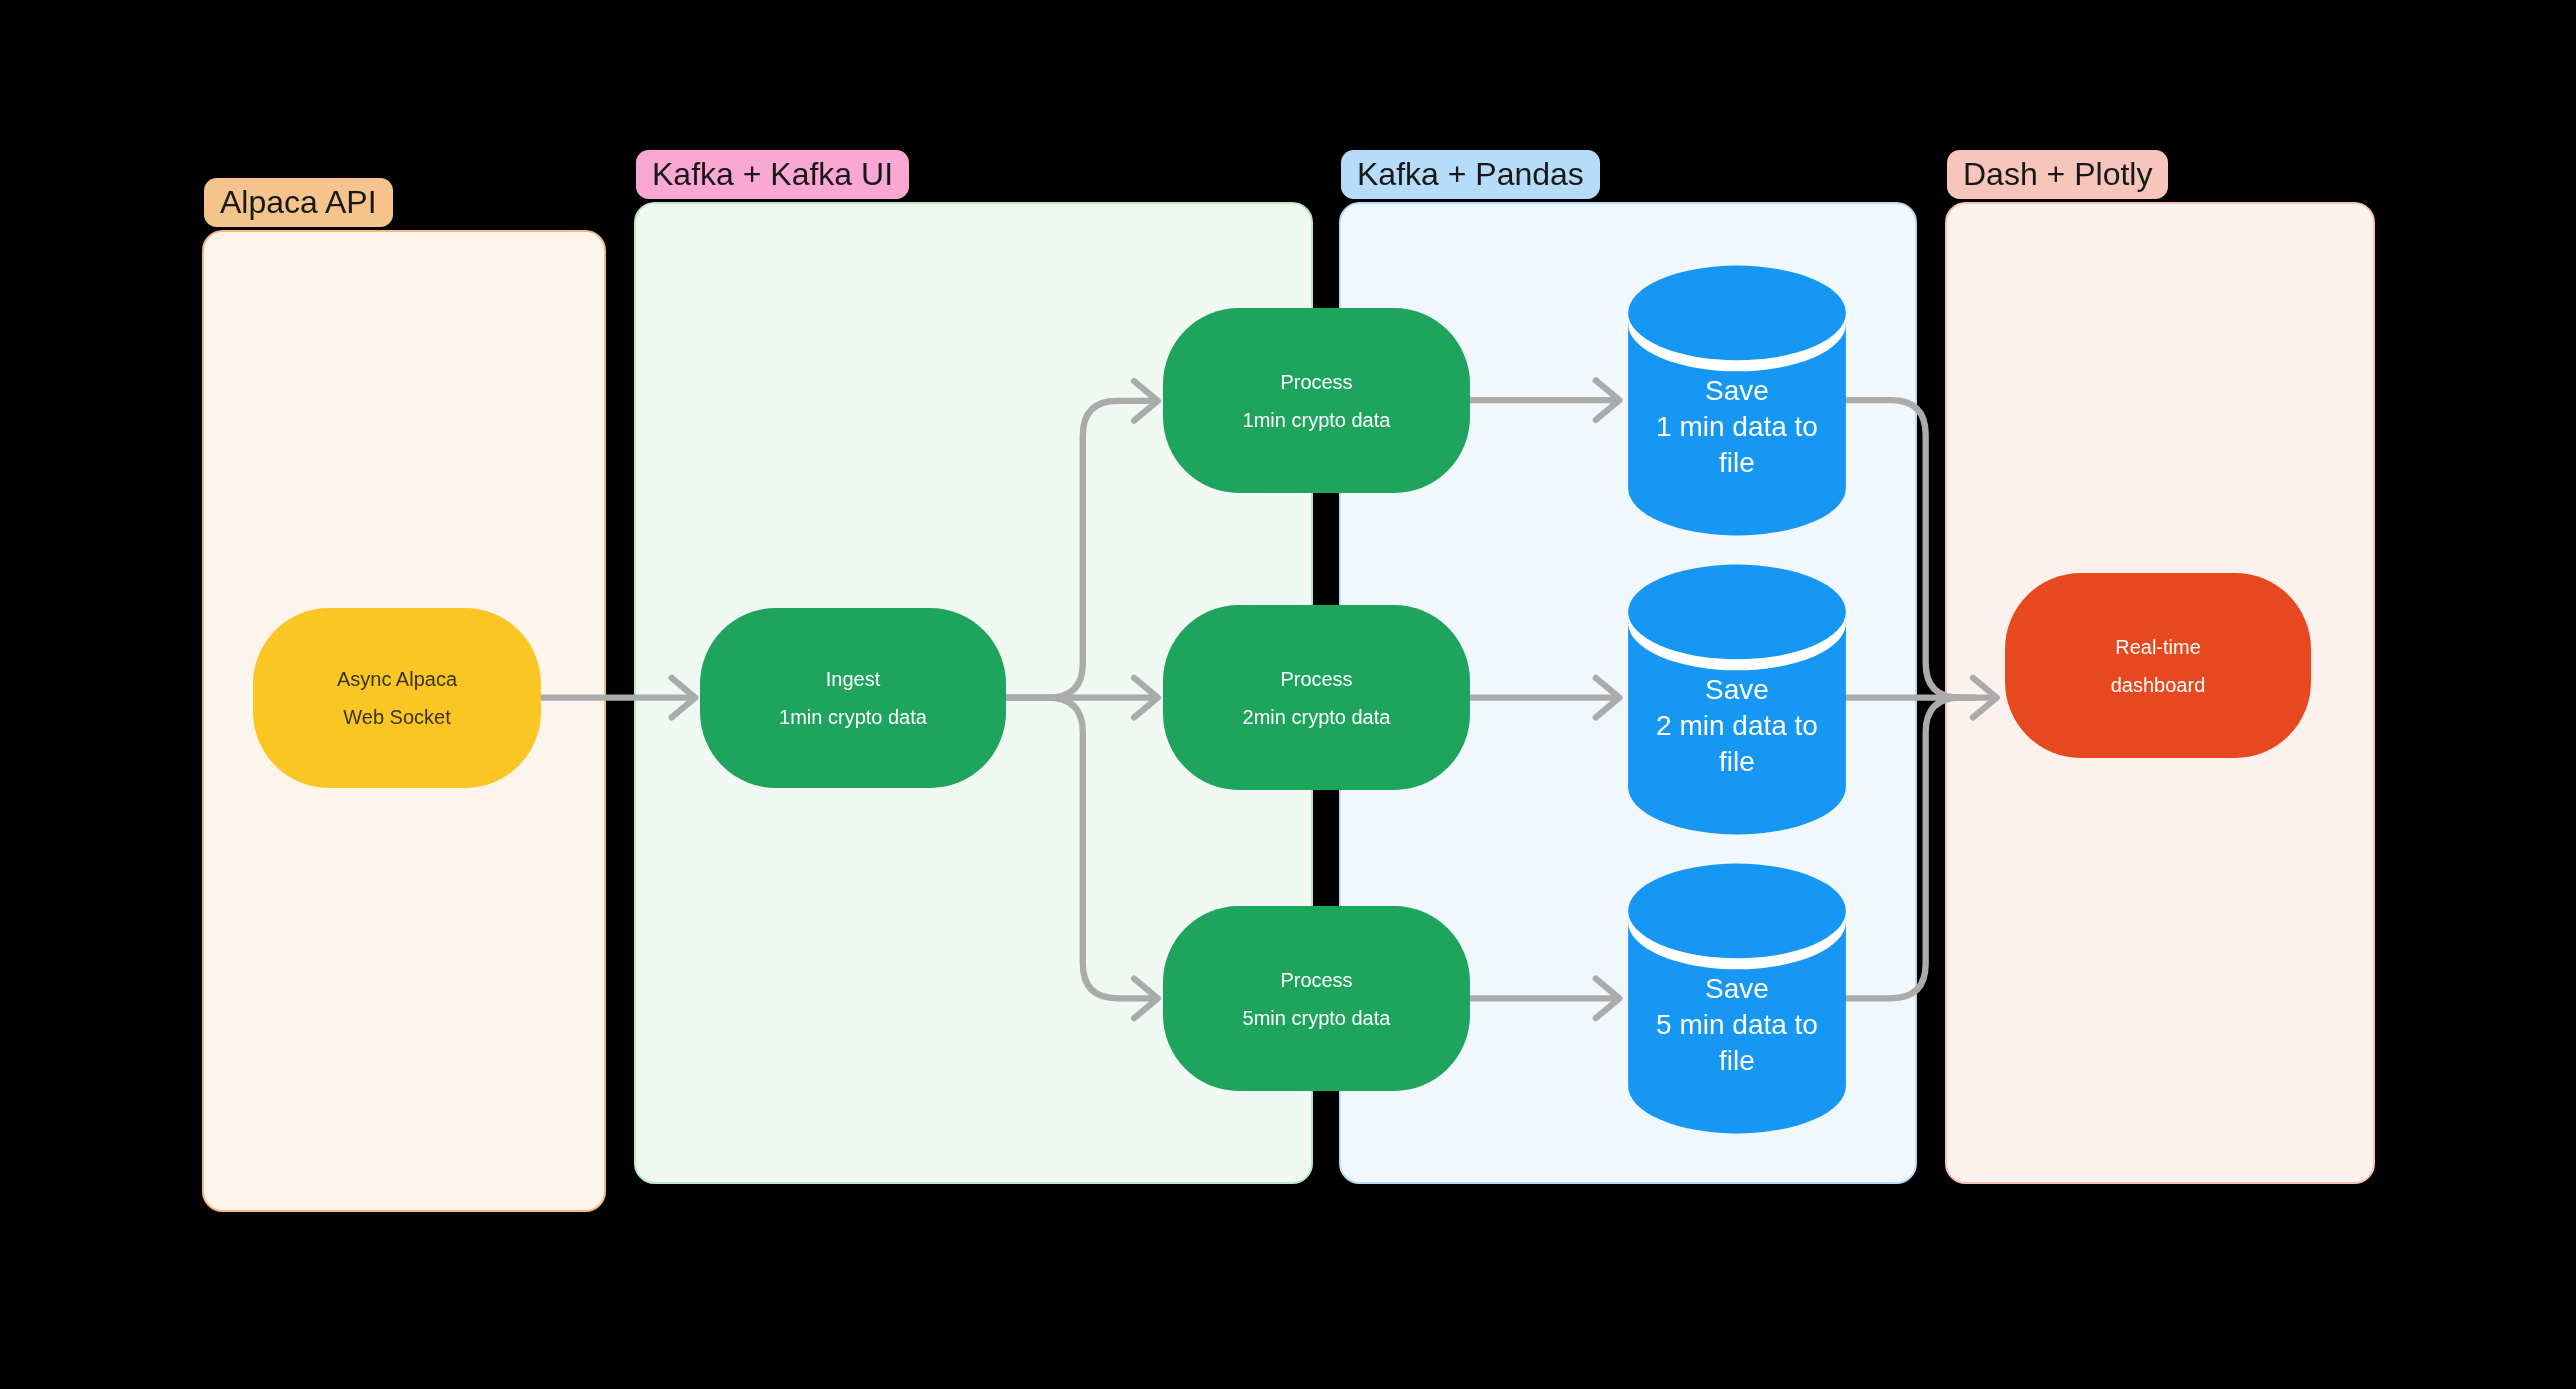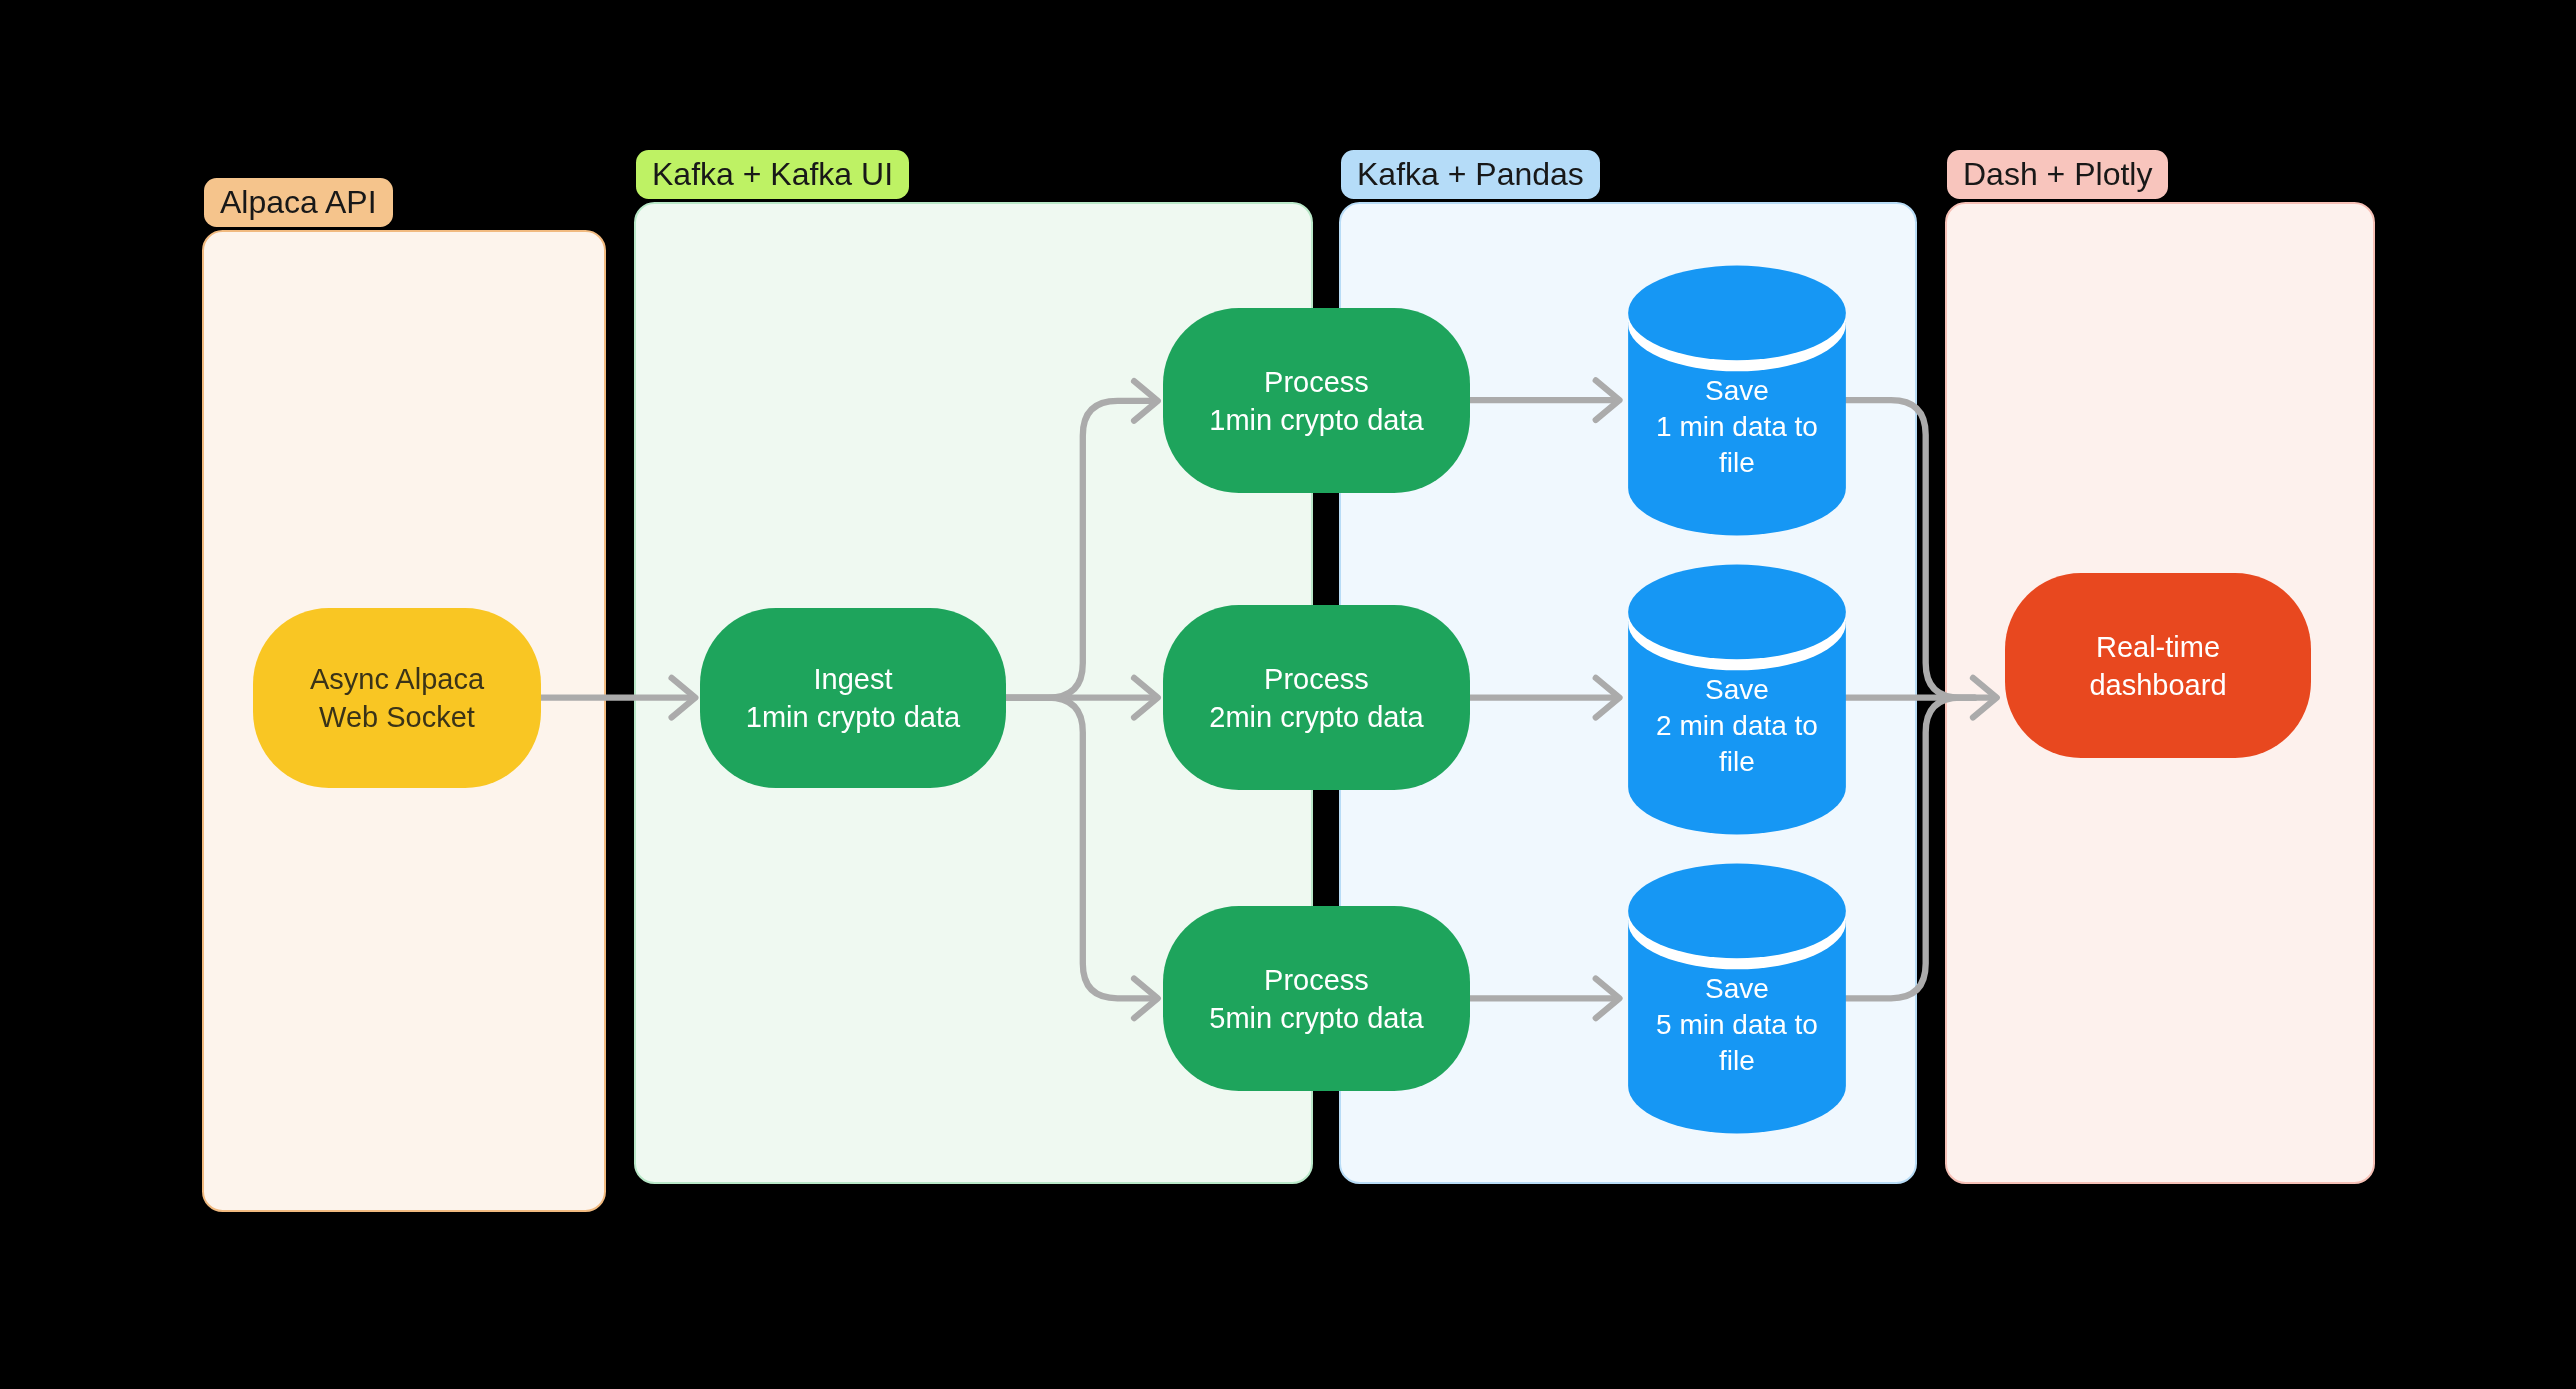--- a/index.html
+++ b/index.html
@@ -12,30 +12,30 @@
   .panel-alpaca   {left:202px; width:404px;background:#FDF4EC;border-color:#F1BA80;margin-top:28px;}
   .panel-kafka-ui {left:634px; width:679px;background:#EFF9F1;border-color:#B9E8C8;}
   .panel-pandas   {left:1339px;width:578px;background:#F0F8FE;border-color:#B8DCF6;}
   .panel-dash     {left:1945px;width:430px;background:#FDF1ED;border-color:#F6C0B6;}
   
   .pill{
     position:absolute;top:-54px;left:0;height:49px;display:inline-flex;align-items:center;
     padding:0 16px;border-radius:12.6px;font-size:32px;font-weight:500;color:#181818;white-space:nowrap;
   }
   .pill-alpaca  {background:#F5C48C;}
-  .pill-kafka-ui{background:#bef264;}
+  .pill-kafka-ui{background:#f9a8d4;}
   .pill-pandas  {background:#B5DCF8;}
   .pill-dash    {background:#F8C5BD;}
   
   .arrows{position:absolute;left:0;top:0;z-index:2;}
   
   .node{
     position:absolute;z-index:3;border-radius:76px;display:flex;flex-direction:column;
     align-items:center;justify-content:center;text-align:center;
-    font-size:29px;line-height:38px;color:#fff;
+    font-size:20px;line-height:38px;color:#fff;
   }
   .node-yellow{background:#F9C623;color:#3A3318;}
   .node-green {background:#1EA45C;}
   .node-red   {background:#E8481F;}
   .node-source   {left:253px; top:608px; width:288px;height:180px;}
   .node-ingest   {left:700px; top:608px; width:306px;height:180px;}
   .node-process1 {left:1163px;top:308px; width:307px;height:185px;}
   .node-process2 {left:1163px;top:605px; width:307px;height:185px;}
   .node-process5 {left:1163px;top:906px;width:307px;height:185px;}
   .node-dashboard{left:2005px;top:573px; width:306px;height:185px;}

